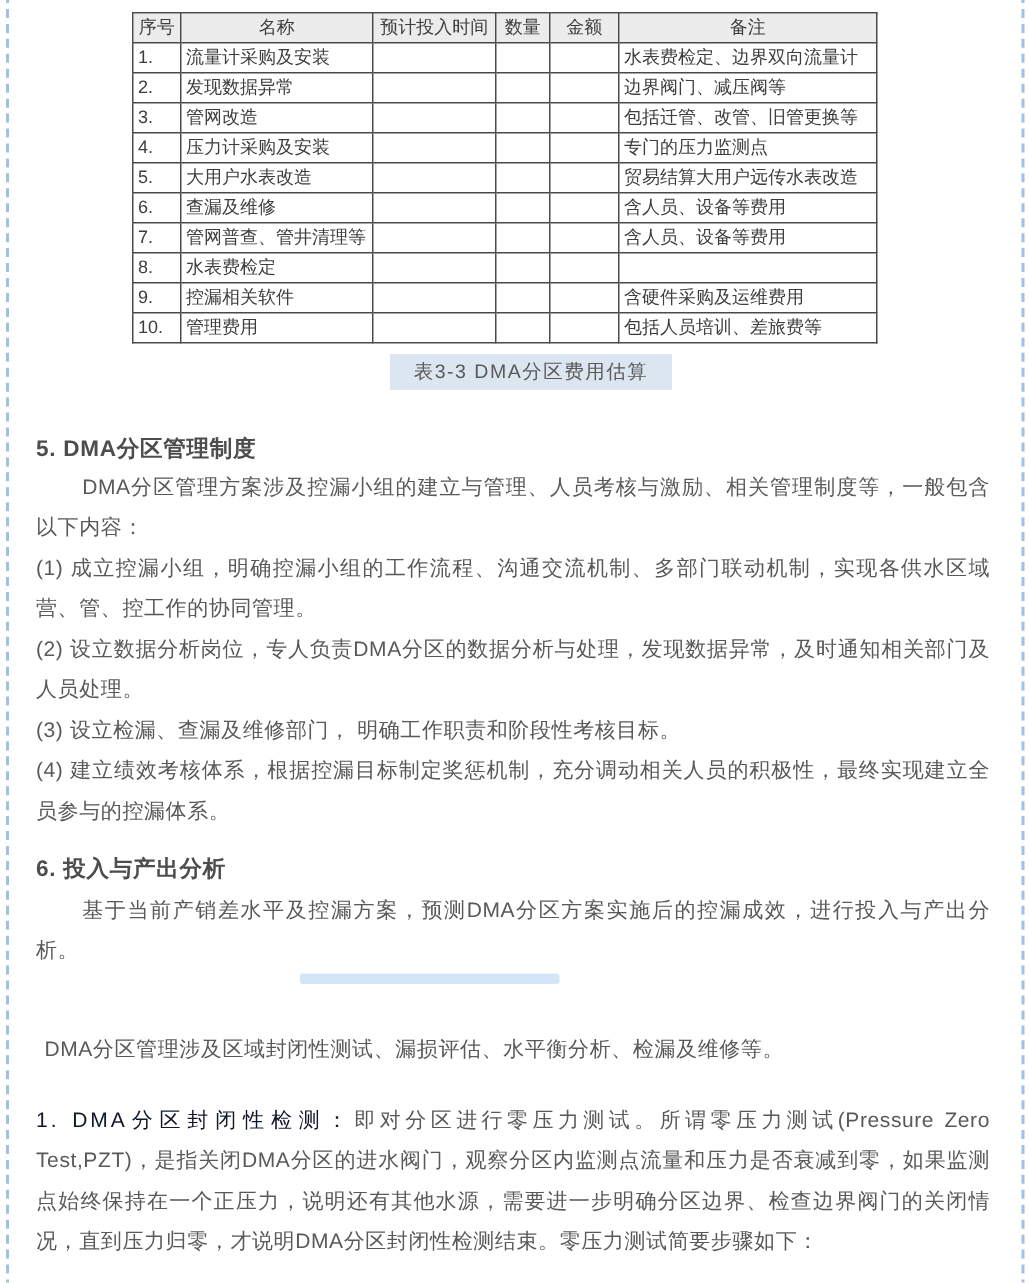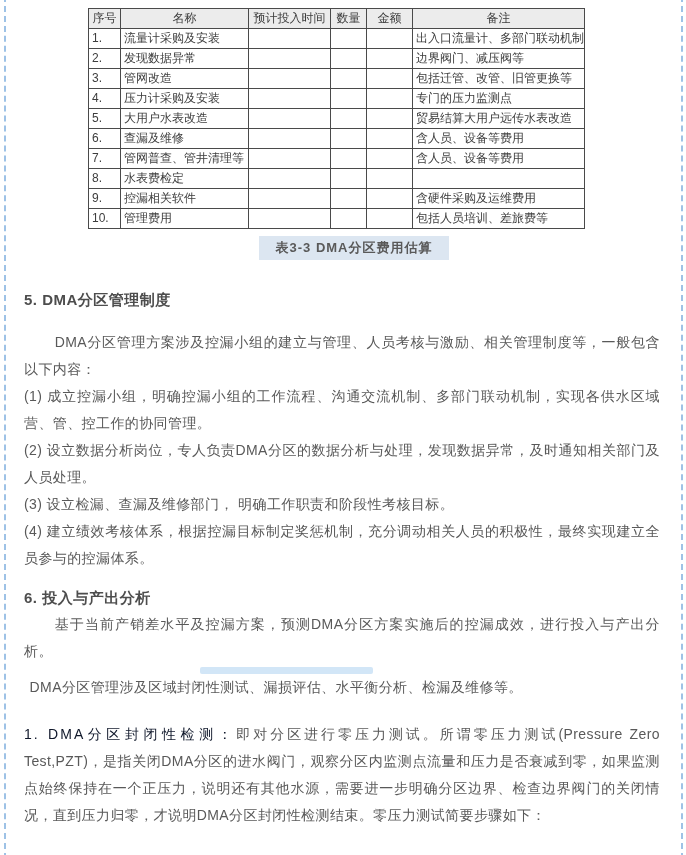--- a/index.html
+++ b/index.html
@@ -23,48 +23,48 @@
     font-size:12px;color:#3d3d3d;
   }
   table.cost th,table.cost td{
     border:1px solid #4a4a4a;height:19px;line-height:19px;
     padding:0 3px;font-weight:normal;white-space:nowrap;overflow:hidden;
   }
   table.cost thead th{background:#ececec;text-align:center;}
   td.c-num{text-align:left;padding-left:5px;}
   td.c-name,td.c-remark{text-align:left;}
   
-  .caption-wrap{margin-top:7px;text-align:center;font-weight:bold;}
+  .caption-wrap{margin-top:7px;text-align:center;}
   .caption{
     display:inline-block;background:#dce6f1;color:#595959;
     font-size:13px;letter-spacing:1px;padding:3px 16px;
     transform:translateX(12px);
   }
   
   h3{
     font-size:15px;line-height:20px;font-weight:bold;color:#4d4d4d;
     letter-spacing:0.5px;
   }
-  .h-s5{margin:30px 0 19px 0;}
+  .h-s5{margin:30px 0 1px 0;}
   .h-s6{margin:16px 0 3px 0;}
   p{
     margin:0;font-size:14px;line-height:27px;color:#595959;
     text-align:justify;letter-spacing:0.4px;
   }
   .indent{text-indent:2.2em;}
   .small-indent{text-indent:0.4em;}
   .h-sub{
     margin:13px 0 0 0;text-align:center;font-size:15px;color:#4d4d4d;
     line-height:18px;
   }
   .sub-bar{
     height:7px;width:173px;background:#d2e6f7;border-radius:2px;
     margin:2px 0 0 176px;
   }
-  .p-sub{margin-top:0;}
+  .p-sub{margin-top:30px;}
   .p-closure{margin-top:20px;}
   .lead-blue{color:#0f172a;letter-spacing:2px;}
 </style>
 </head>
 <body>
 
 <div class="frame"></div>
 
 <div class="content">
 
@@ -87,21 +87,21 @@
         <th>备注</th>
       </tr>
     </thead>
     <tbody>
         <tr>
           <td class="c-num">1.</td>
           <td class="c-name">流量计采购及安装</td>
           <td class="c-time"></td>
           <td class="c-qty"></td>
           <td class="c-amount"></td>
-          <td class="c-remark">出入口流量计、多部门联动机制</td>
+          <td class="c-remark">水表费检定、边界双向流量计</td>
         </tr>
         <tr>
           <td class="c-num">2.</td>
           <td class="c-name">发现数据异常</td>
           <td class="c-time"></td>
           <td class="c-qty"></td>
           <td class="c-amount"></td>
           <td class="c-remark">边界阀门、减压阀等</td>
         </tr>
         <tr>

